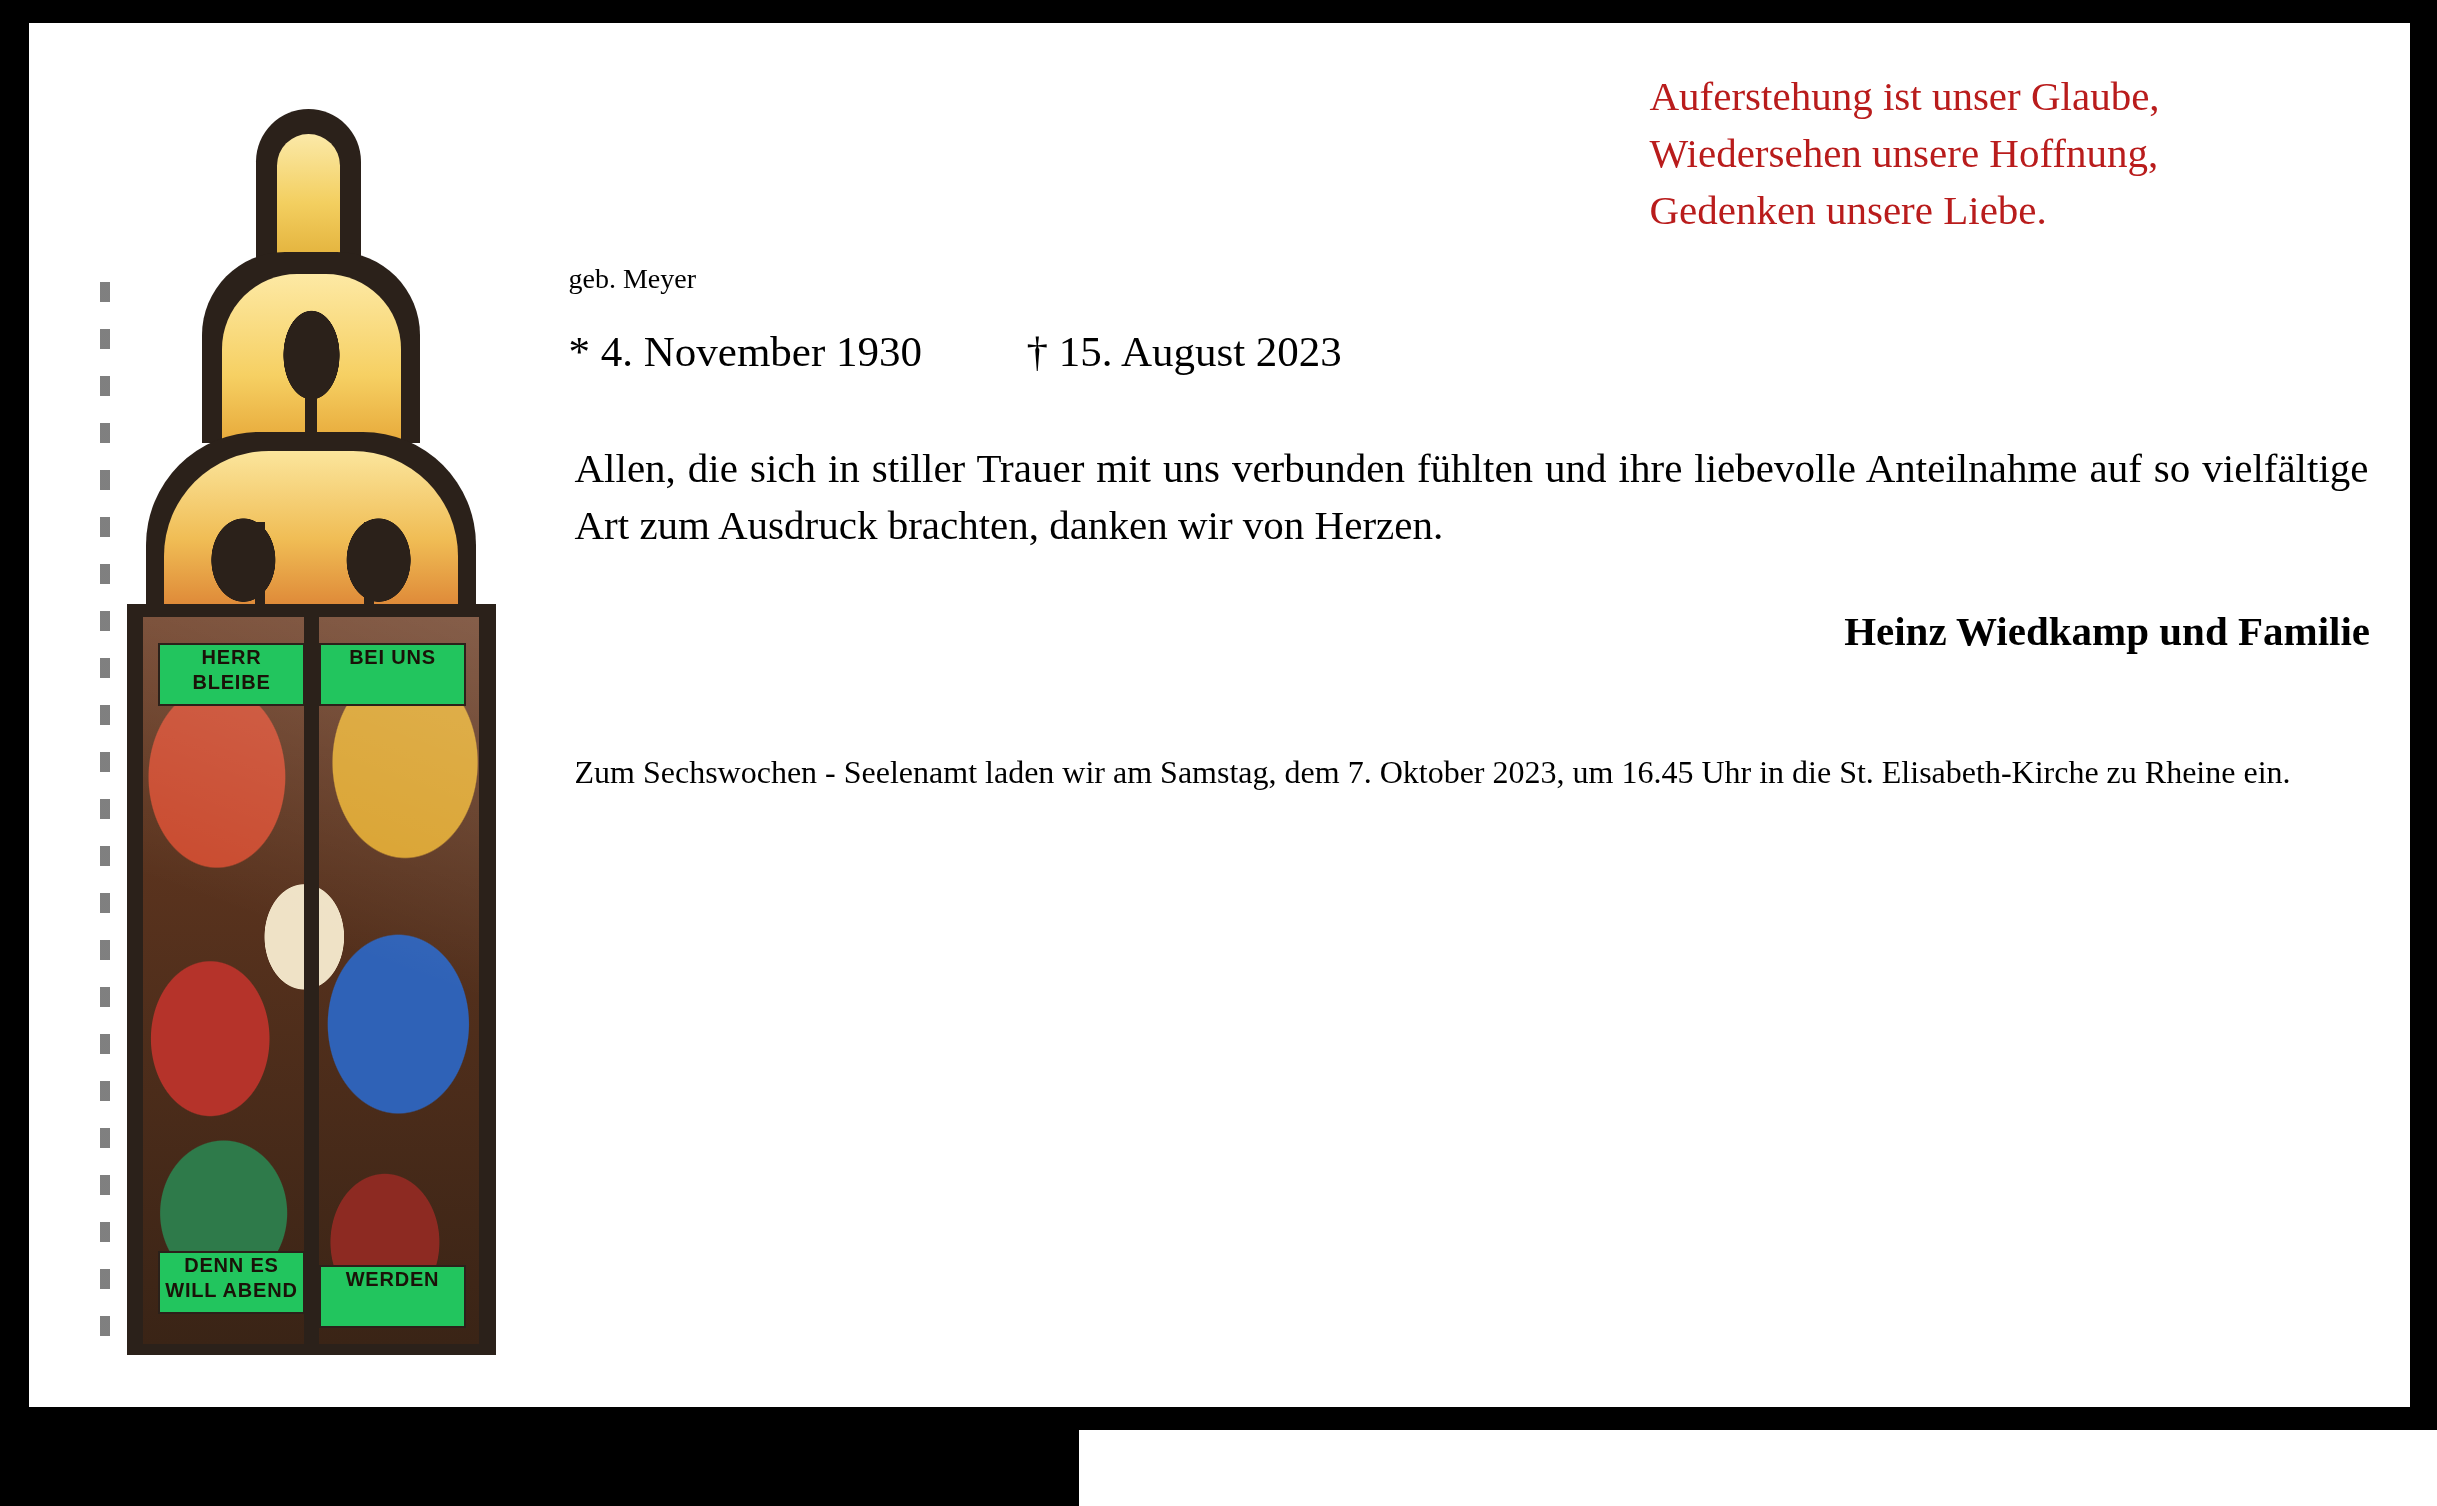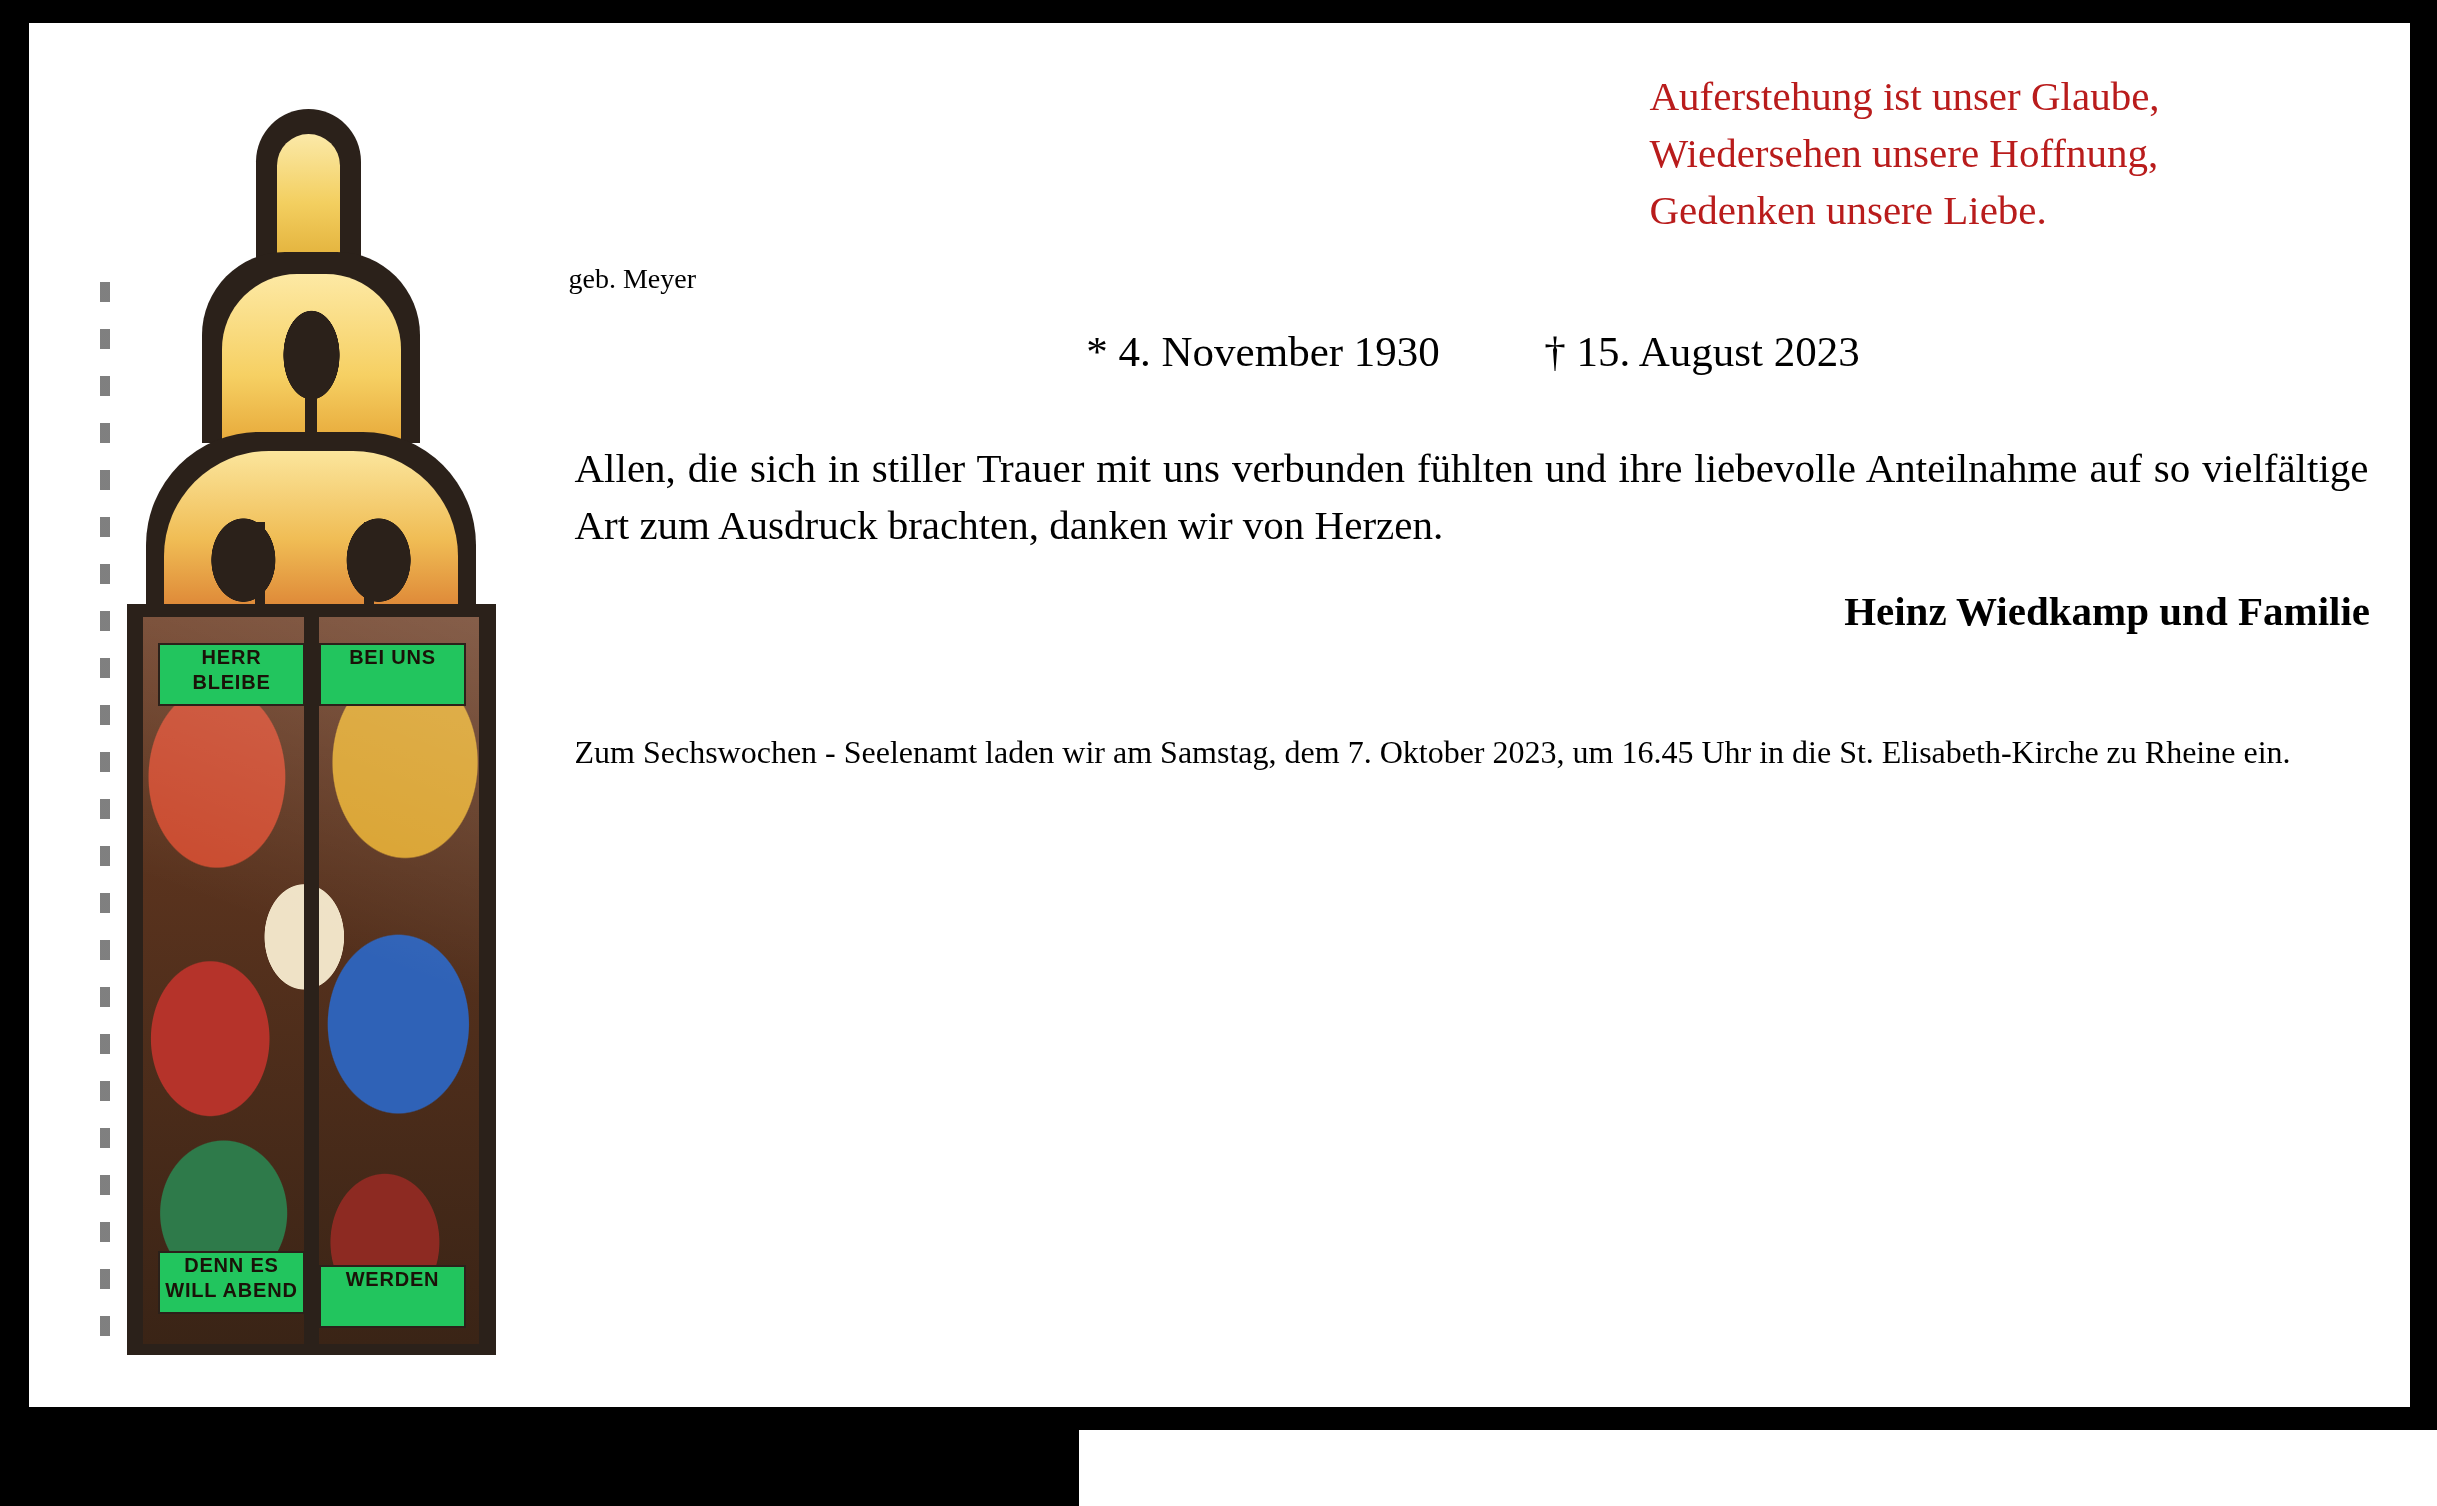--- a/index.html
+++ b/index.html
@@ -178,35 +178,35 @@
     color: #000;
   }
   .maiden {
     margin-top: 18px;
     text-align: left;
     font-size: 28px;
     line-height: 44px;
   }
   .dates {
     margin-top: 27px;
-    text-align: center;
+    text-align: left;
     font-size: 43px;
     line-height: 47px;
   }
   .dates .gap { display: inline-block; width: 83px; }
   .thanks {
     margin-top: 65px;
     margin-left: 6px;
     width: 1794px;
     font-size: 41px;
     line-height: 57px;
     text-align: justify;
   }
   .signature {
-    margin-top: 34px;
+    margin-top: 54px;
     text-align: right;
     padding-right: 7.5px;
     font-weight: 700;
     font-size: 41px;
     line-height: 47px;
   }
   .service {
     margin-top: 89px;
     margin-left: 6px;
     width: 1801px;

